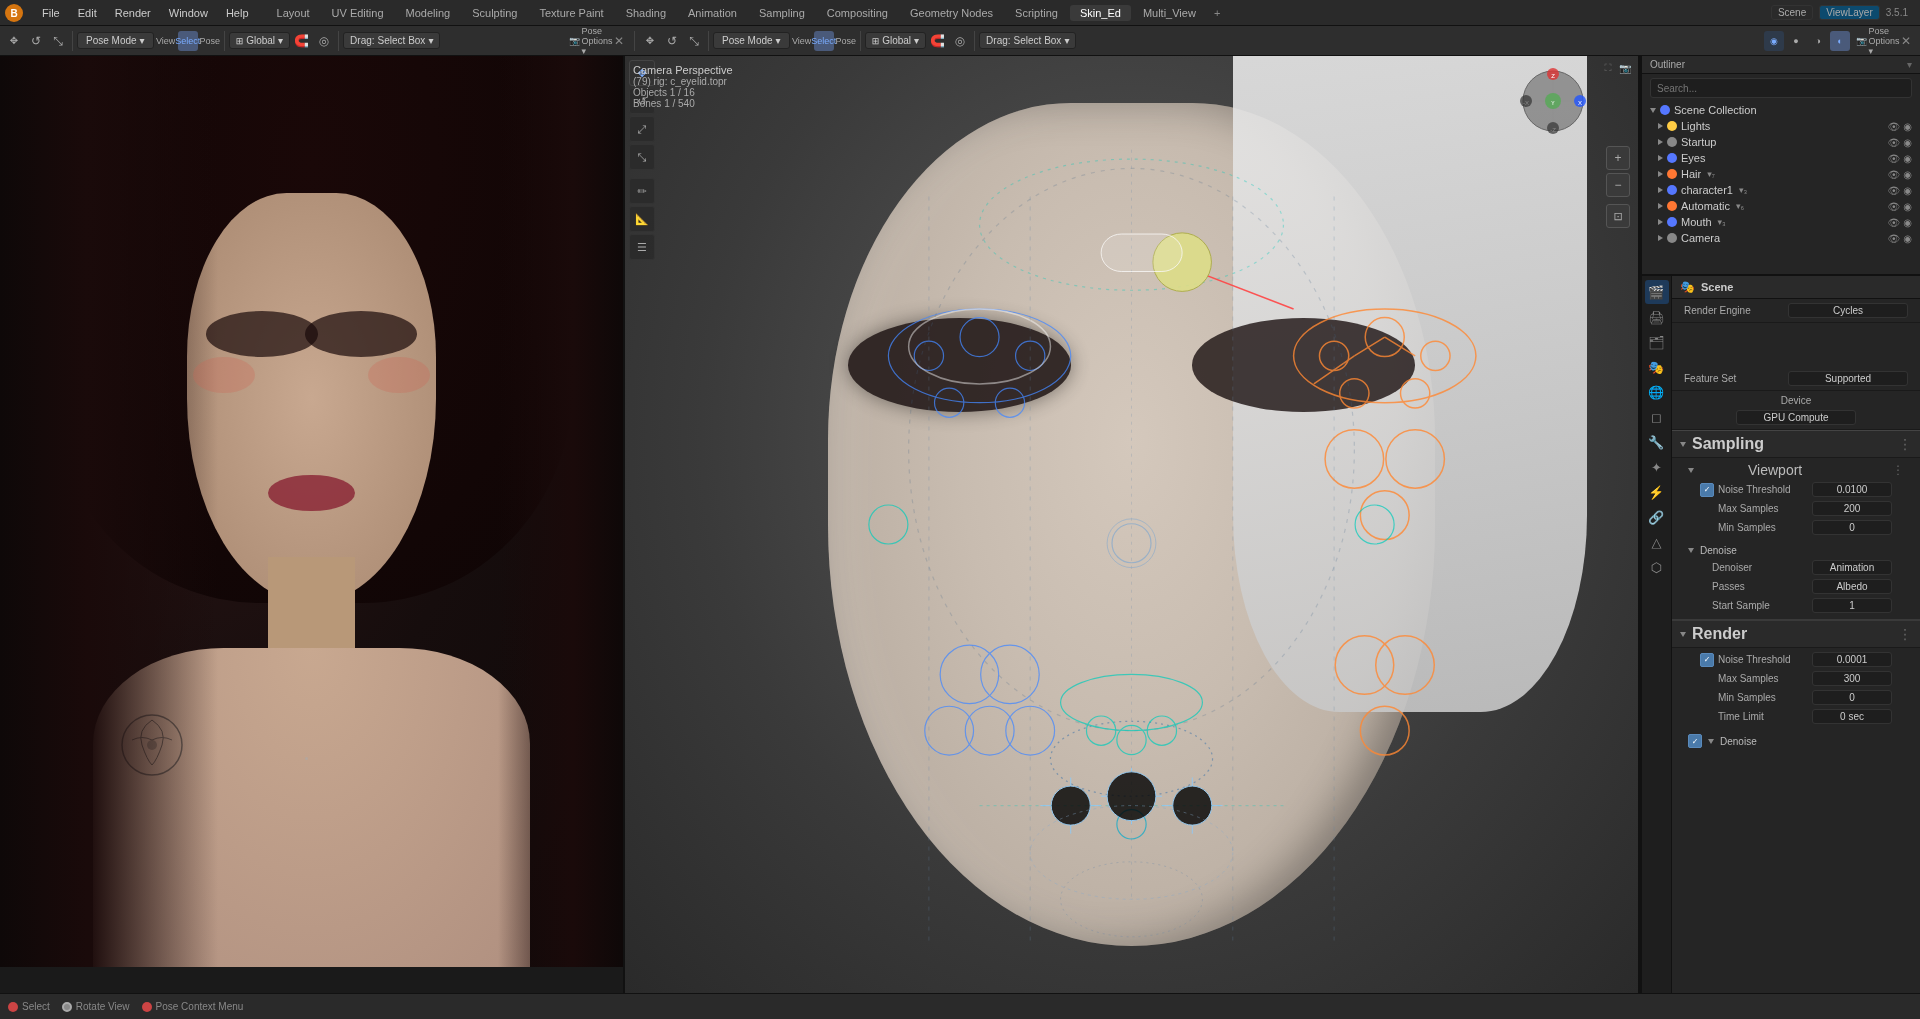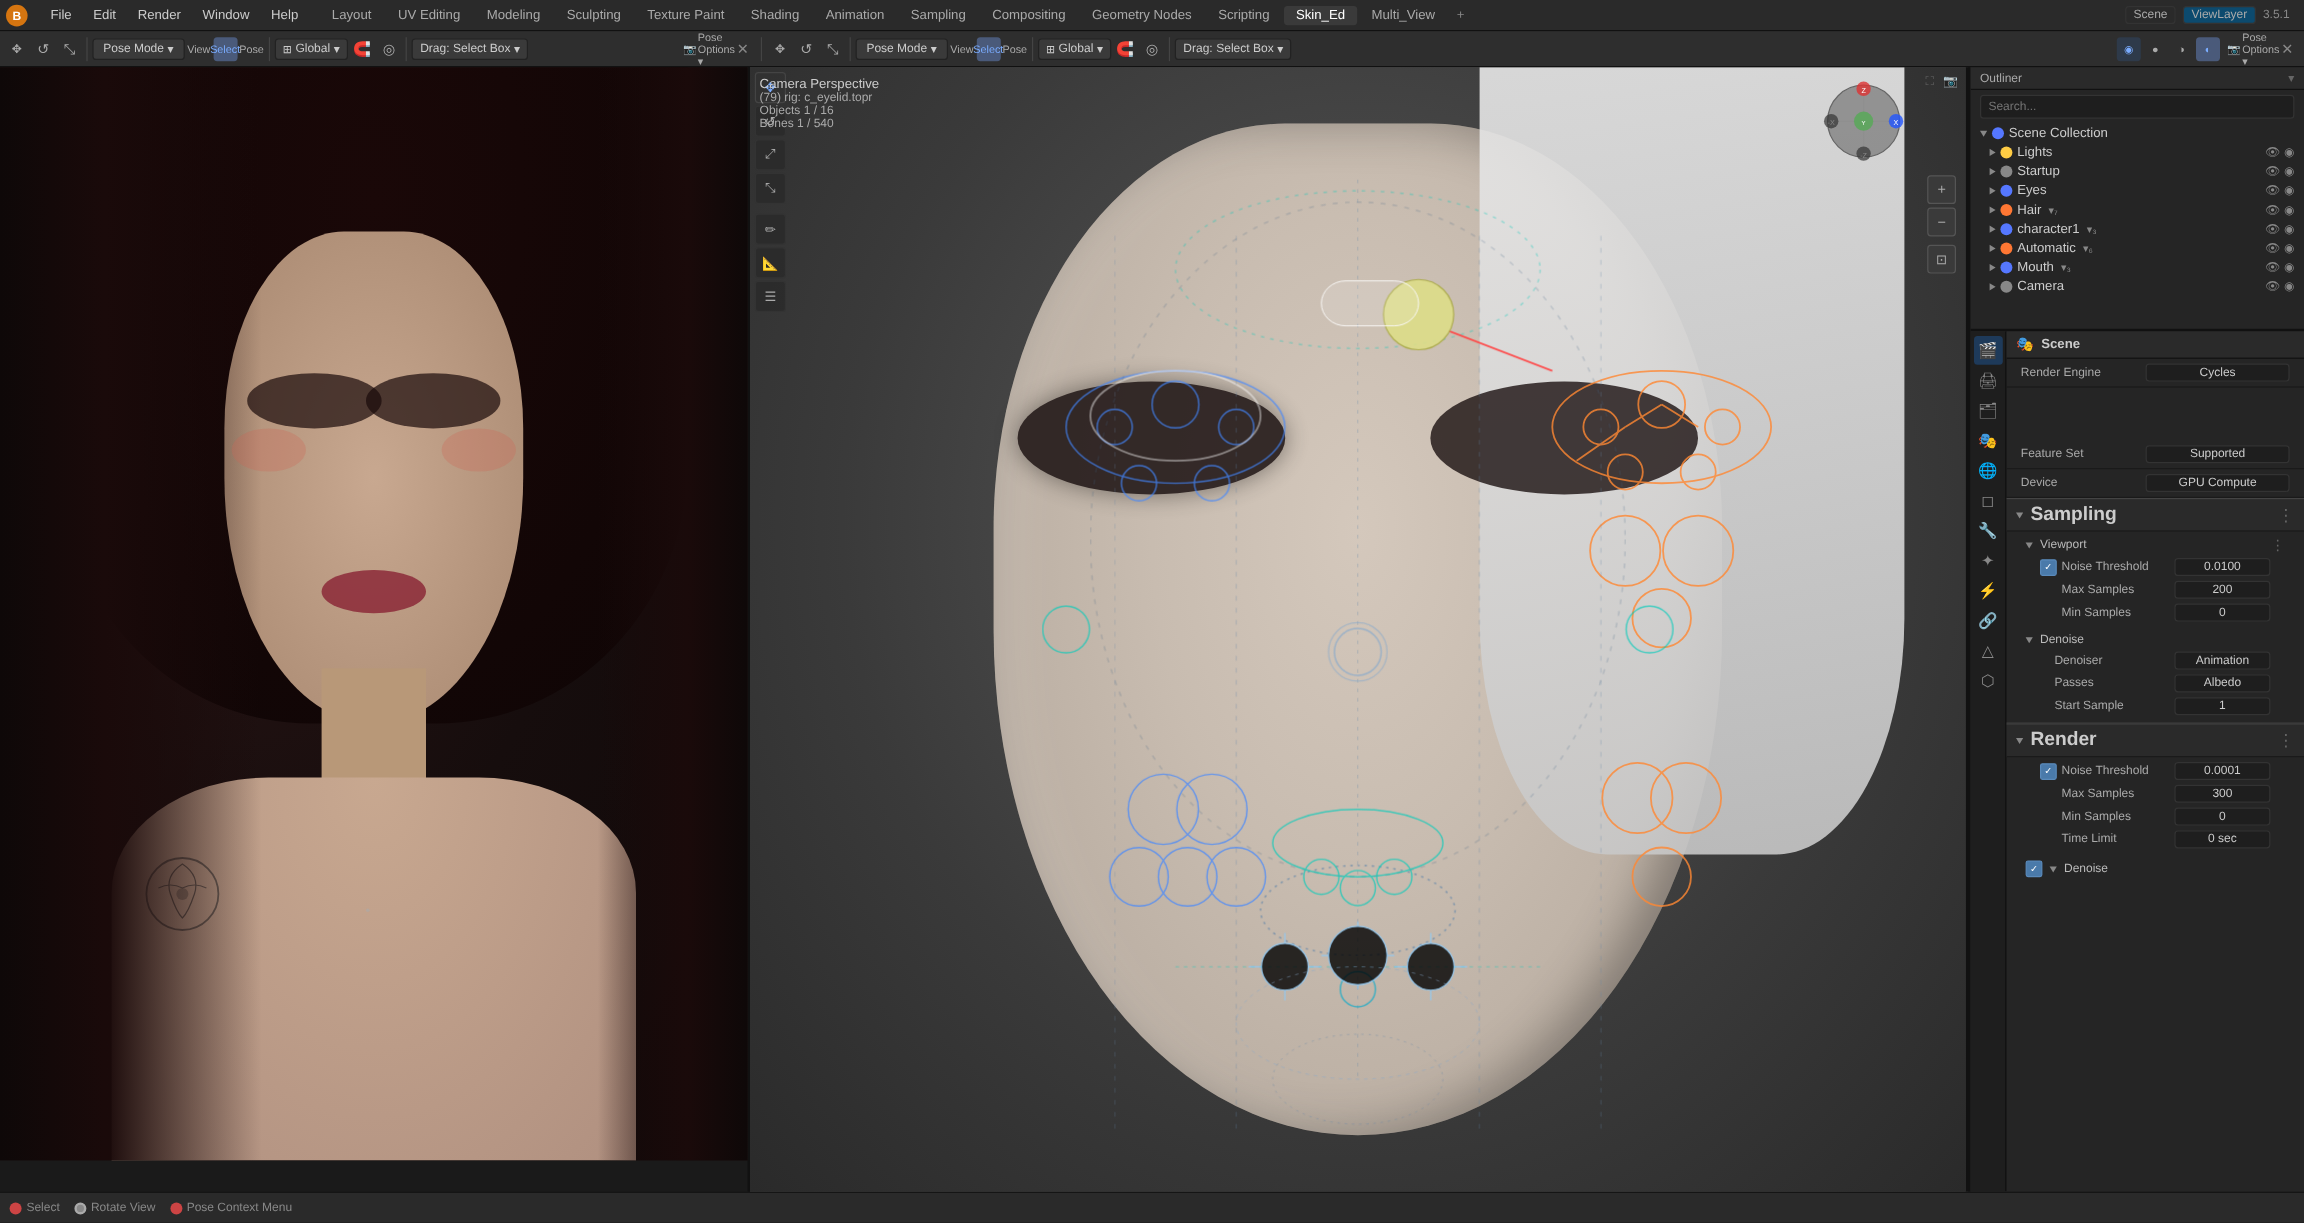--- a/index.html
+++ b/index.html
@@ -523,35 +523,35 @@
         <div class="prop-row" style="padding:4px 12px;border-bottom:1px solid #1a1a1a;">
           <span class="prop-label">Render Engine</span>
           <div class="prop-value prop-value-wide">Cycles</div>
         </div>
 
         <div class="prop-row" style="padding:4px 12px;border-bottom:1px solid #1a1a1a;margin-top:44px;">
           <span class="prop-label">Feature Set</span>
           <div class="prop-value prop-value-wide">Supported</div>
         </div>
 
-        <div class="prop-row" style="padding:4px 12px;border-bottom:1px solid #1a1a1a;">
+        <div class="prop-row" style="padding:4px 12px;border-bottom:1px solid #1a1a1a;flex-direction:column;">
           <span class="prop-label">Device</span>
           <div class="prop-value prop-value-wide">GPU Compute</div>
         </div>
 
         <div class="prop-section-header">
           <div class="triangle-down"></div>
           <span class="prop-section-title">Sampling</span>
           <div class="dots-icon">⋮</div>
         </div>
 
         <div style="padding:2px 16px 4px;">
           <div style="display:flex;align-items:center;gap:6px;padding:2px 0;">
             <div class="triangle-down"></div>
-            <span style="color:#bbb;font-size:10px;">Viewport</span>
+            <span style="color:#bbb;font-size:14px;margin-left:48px;">Viewport</span>
             <div class="dots-icon" style="font-size:12px;">⋮</div>
           </div>
 
           <div class="prop-row">
             <div class="prop-checkbox checked"></div>
             <span class="prop-label">Noise Threshold</span>
             <div class="prop-value">0.0100</div>
           </div>
 
           <div class="prop-row">

